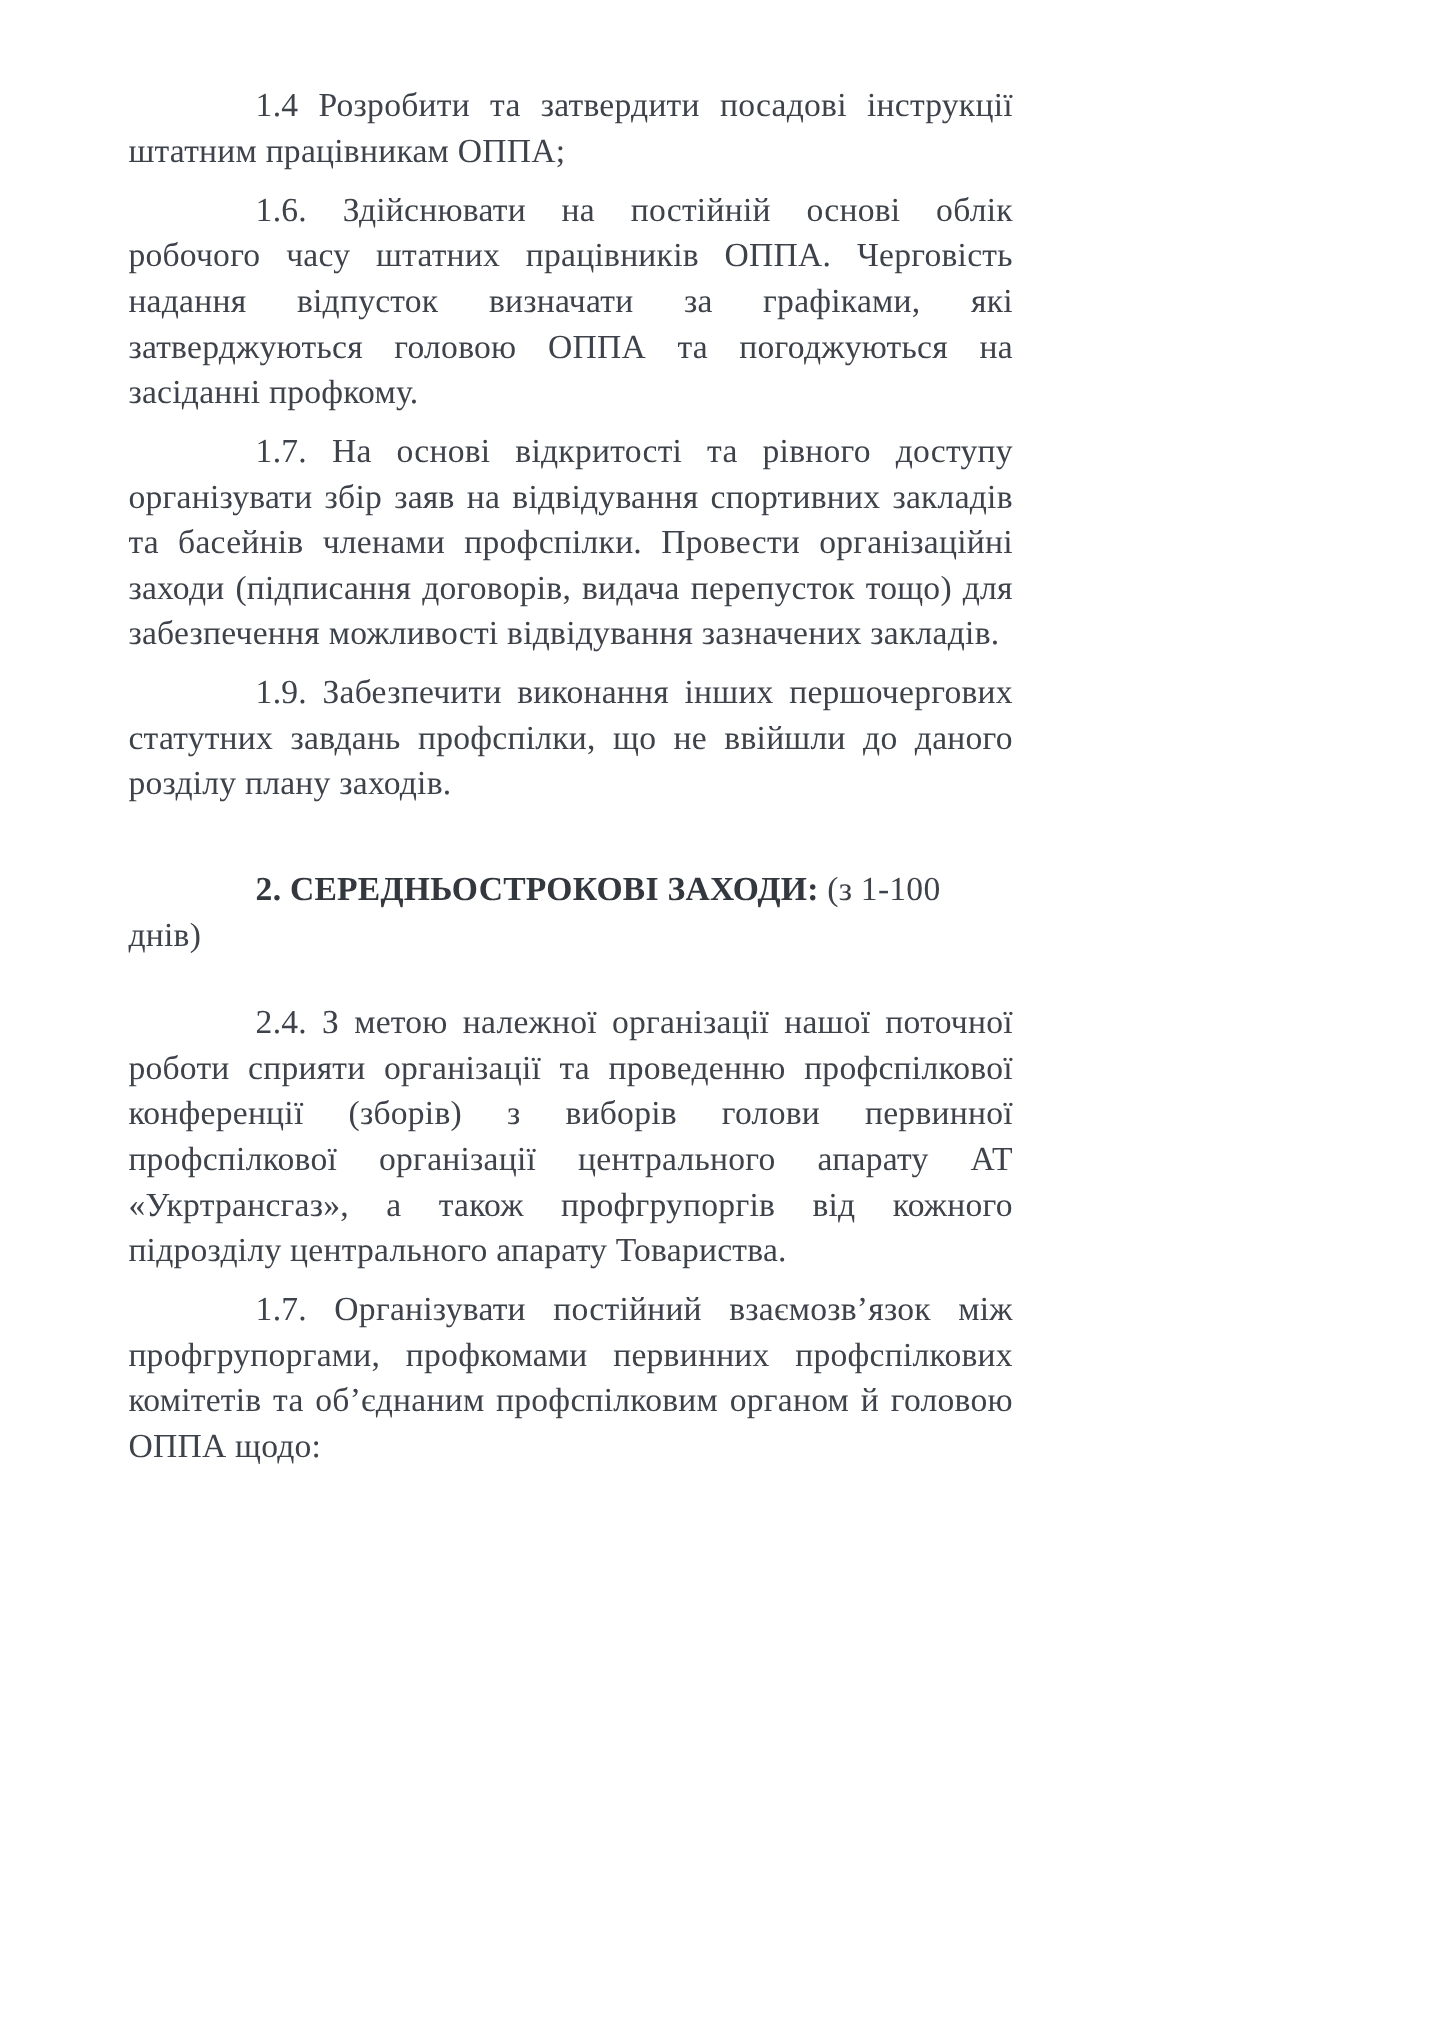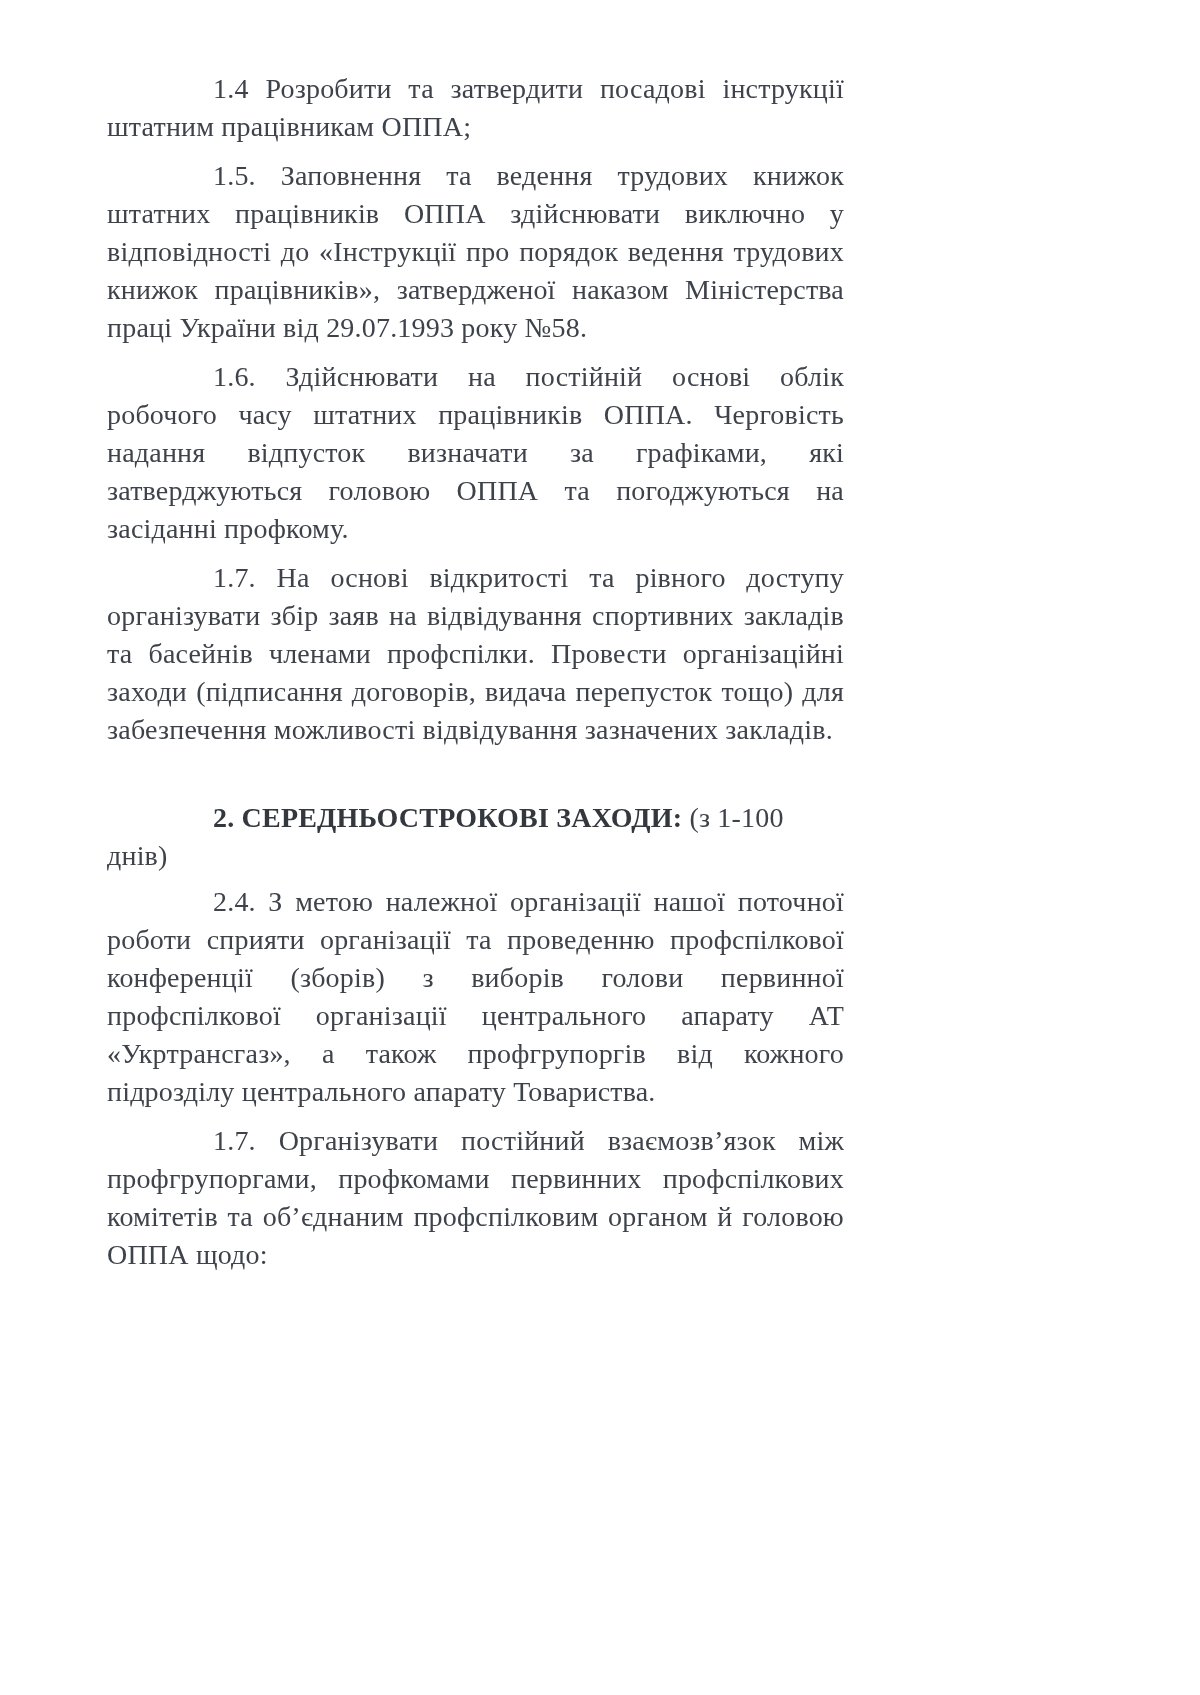--- a/index.html
+++ b/index.html
@@ -27,47 +27,47 @@
     font-family: "Liberation Serif", serif;
     font-size: 28px;
     line-height: 38px;
     color: #3e434b;
     text-align: justify;
     text-indent: 106px;
     margin: 0 0 11px 0;
     letter-spacing: 0.2px;
   }
   .doc p.section-heading {
-    margin: 50px 0 8px 0;
+    margin: 50px 0 35px 0;
     text-align: left;
   }
   .section-heading .head-bold {
     font-weight: bold;
     color: #33373e;
   }
   .section-heading .head-normal {
     font-weight: normal;
     color: #3e434b;
   }
 </style>
 </head>
 <body>
 
 <div class="page">
   <div class="doc">
 
     <p>1.4 Розробити та затвердити посадові інструкції штатним працівникам ОППА;</p>
 
-    <p>1.5. Заповнення та ведення трудових книжок штатних працівників ОППА здійснювати виключно у відповідності до «Інструкції про порядок ведення трудових книжок працівників», затвердженої наказом Міністерства праці України від 29.07.1993 року №58.</p>
 
     <p>1.6. Здійснювати на постійній основі облік робочого часу штатних працівників ОППА. Черговість надання відпусток визначати за графіками, які затверджуються головою ОППА та погоджуються на засіданні профкому.</p>
 
     <p>1.7. На основі відкритості та рівного доступу організувати збір заяв на відвідування спортивних закладів та басейнів членами профспілки. Провести організаційні заходи (підписання договорів, видача перепусток тощо) для забезпечення можливості відвідування зазначених закладів.</p>
 
 
+    <p>1.9. Забезпечити виконання інших першочергових статутних завдань профспілки, що не ввійшли до даного розділу плану заходів.</p>
 
     <p class="section-heading">
       <span class="head-bold">2. СЕРЕДНЬОСТРОКОВІ ЗАХОДИ:</span><span class="head-normal"> (з 1-100 днів)</span>
     </p>
 
 
 
 
     <p>2.4. З метою належної організації нашої поточної роботи сприяти організації та проведенню профспілкової конференції (зборів) з виборів голови первинної профспілкової організації центрального апарату АТ «Укртрансгаз», а також профгрупоргів від кожного підрозділу центрального апарату Товариства.</p>
 

